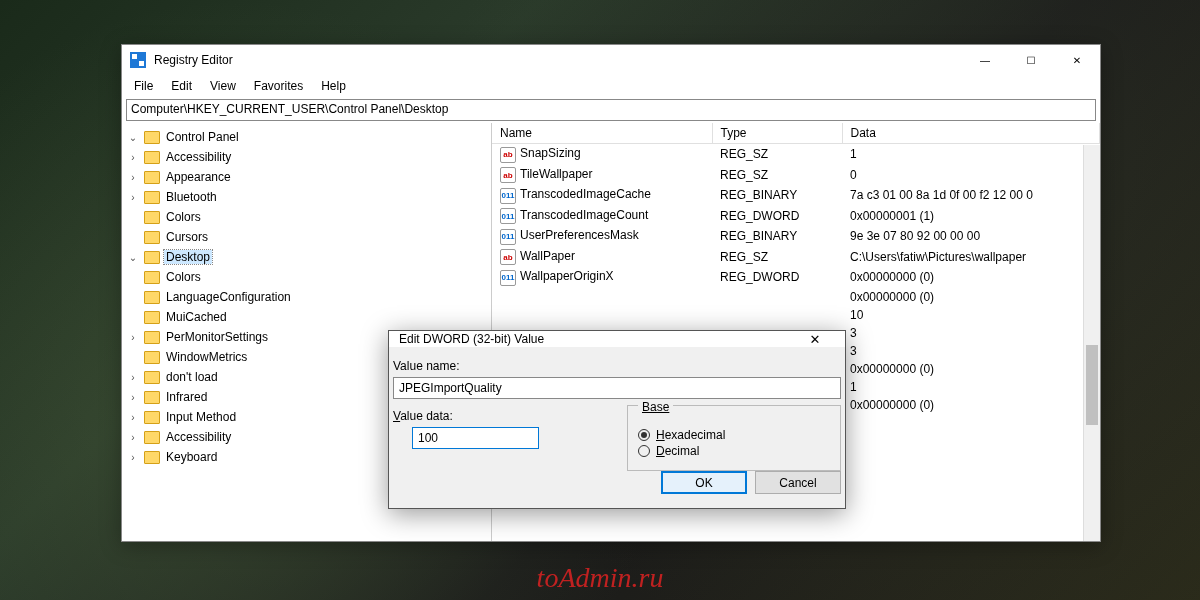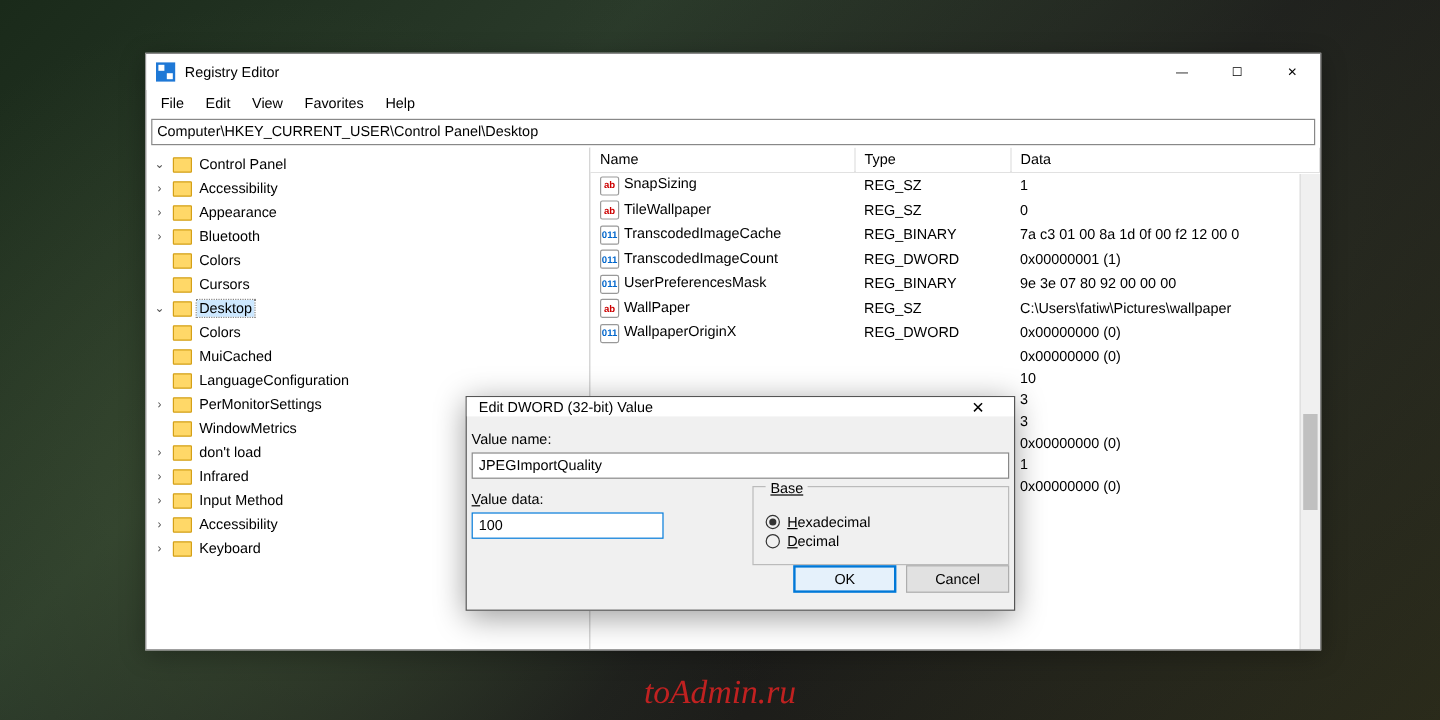--- a/index.html
+++ b/index.html
@@ -43,21 +43,21 @@
 .scrollbar .thumb { position:absolute; left:2px; right:2px; top:200px; height:80px; background:#c0c0c0; }
 
 .dialog { left: 388px; top: 330px; width: 458px; background:#f0f0f0; border:1px solid #555; }
 .dlgtitle { height:16px; background:#fff; display:flex; align-items:center; padding:0 10px; font-size:12px; color:#000; }
 .dlgtitle .dlgclose { margin-left:auto; width:40px; height:30px; display:flex; align-items:center; justify-content:center; font-size:13px; }
 .dlgbody { padding:12px 4px 14px; font-size:12px; }
 .dlgbody label { display:block; margin-bottom:4px; }
 .dlgbody input[type=text] { width:100%; padding:3px 5px; font-size:12px; border:1px solid #888; background:#fff; margin-bottom:10px; }
 .dlgrow { display:flex; gap:20px; }
 .dlgcol { flex:1; }
-.dlgcol input[type=text] { width:160px; border:1px solid #0078d7; }
+.dlgcol input[type=text] { width:127px; border:1px solid #0078d7;margin-left:19px; }
 .fieldset { border:1px solid #bbb; padding:6px 10px 10px; margin-top:-4px; }
 .fieldset .leg { position:relative; top:-12px; background:#f0f0f0; padding:0 4px; display:inline-block;text-decoration:underline; }
 .radio { display:flex; align-items:center; gap:6px; margin:2px 0; }
 .radio .rb { width:12px; height:12px; border:1px solid #333; border-radius:50%; display:inline-flex; align-items:center; justify-content:center; }
 .radio .rb.on::after { content:""; width:6px; height:6px; background:#333; border-radius:50%; }
 .dlgbtns { display:flex; justify-content:flex-end; gap:8px; }
 .dlgbtns button { width:86px; height:23px; font-size:12px; background:#e1e1e1; border:1px solid #adadad; }
 .dlgbtns button.def { border:2px solid #0078d7; background:#e5f1fb; }
 
 .watermark { position:absolute; left:50%; bottom:6px; transform:translateX(-50%); font-family: cursive; font-size:28px; color:#d22; opacity:0.85; font-style:italic; }
@@ -147,28 +147,28 @@
                   <div class="row ind2">
                     <span class="tw"></span>
                     <span class="fld"></span>
                     <span class="lbl">Colors</span>
                   </div>
                 </li>
                 <li>
                   <div class="row ind2">
                     <span class="tw"></span>
                     <span class="fld"></span>
+                    <span class="lbl">LanguageConfiguration</span>
+                  </div>
+                </li>
+                <li>
+                  <div class="row ind2">
+                    <span class="tw"></span>
+                    <span class="fld"></span>
                     <span class="lbl">MuiCached</span>
-                  </div>
-                </li>
-                <li>
-                  <div class="row ind2">
-                    <span class="tw"></span>
-                    <span class="fld"></span>
-                    <span class="lbl">LanguageConfiguration</span>
                   </div>
                 </li>
                 <li>
                   <div class="row ind2">
                     <span class="tw">›</span>
                     <span class="fld"></span>
                     <span class="lbl">PerMonitorSettings</span>
                   </div>
                 </li>
                 <li>

